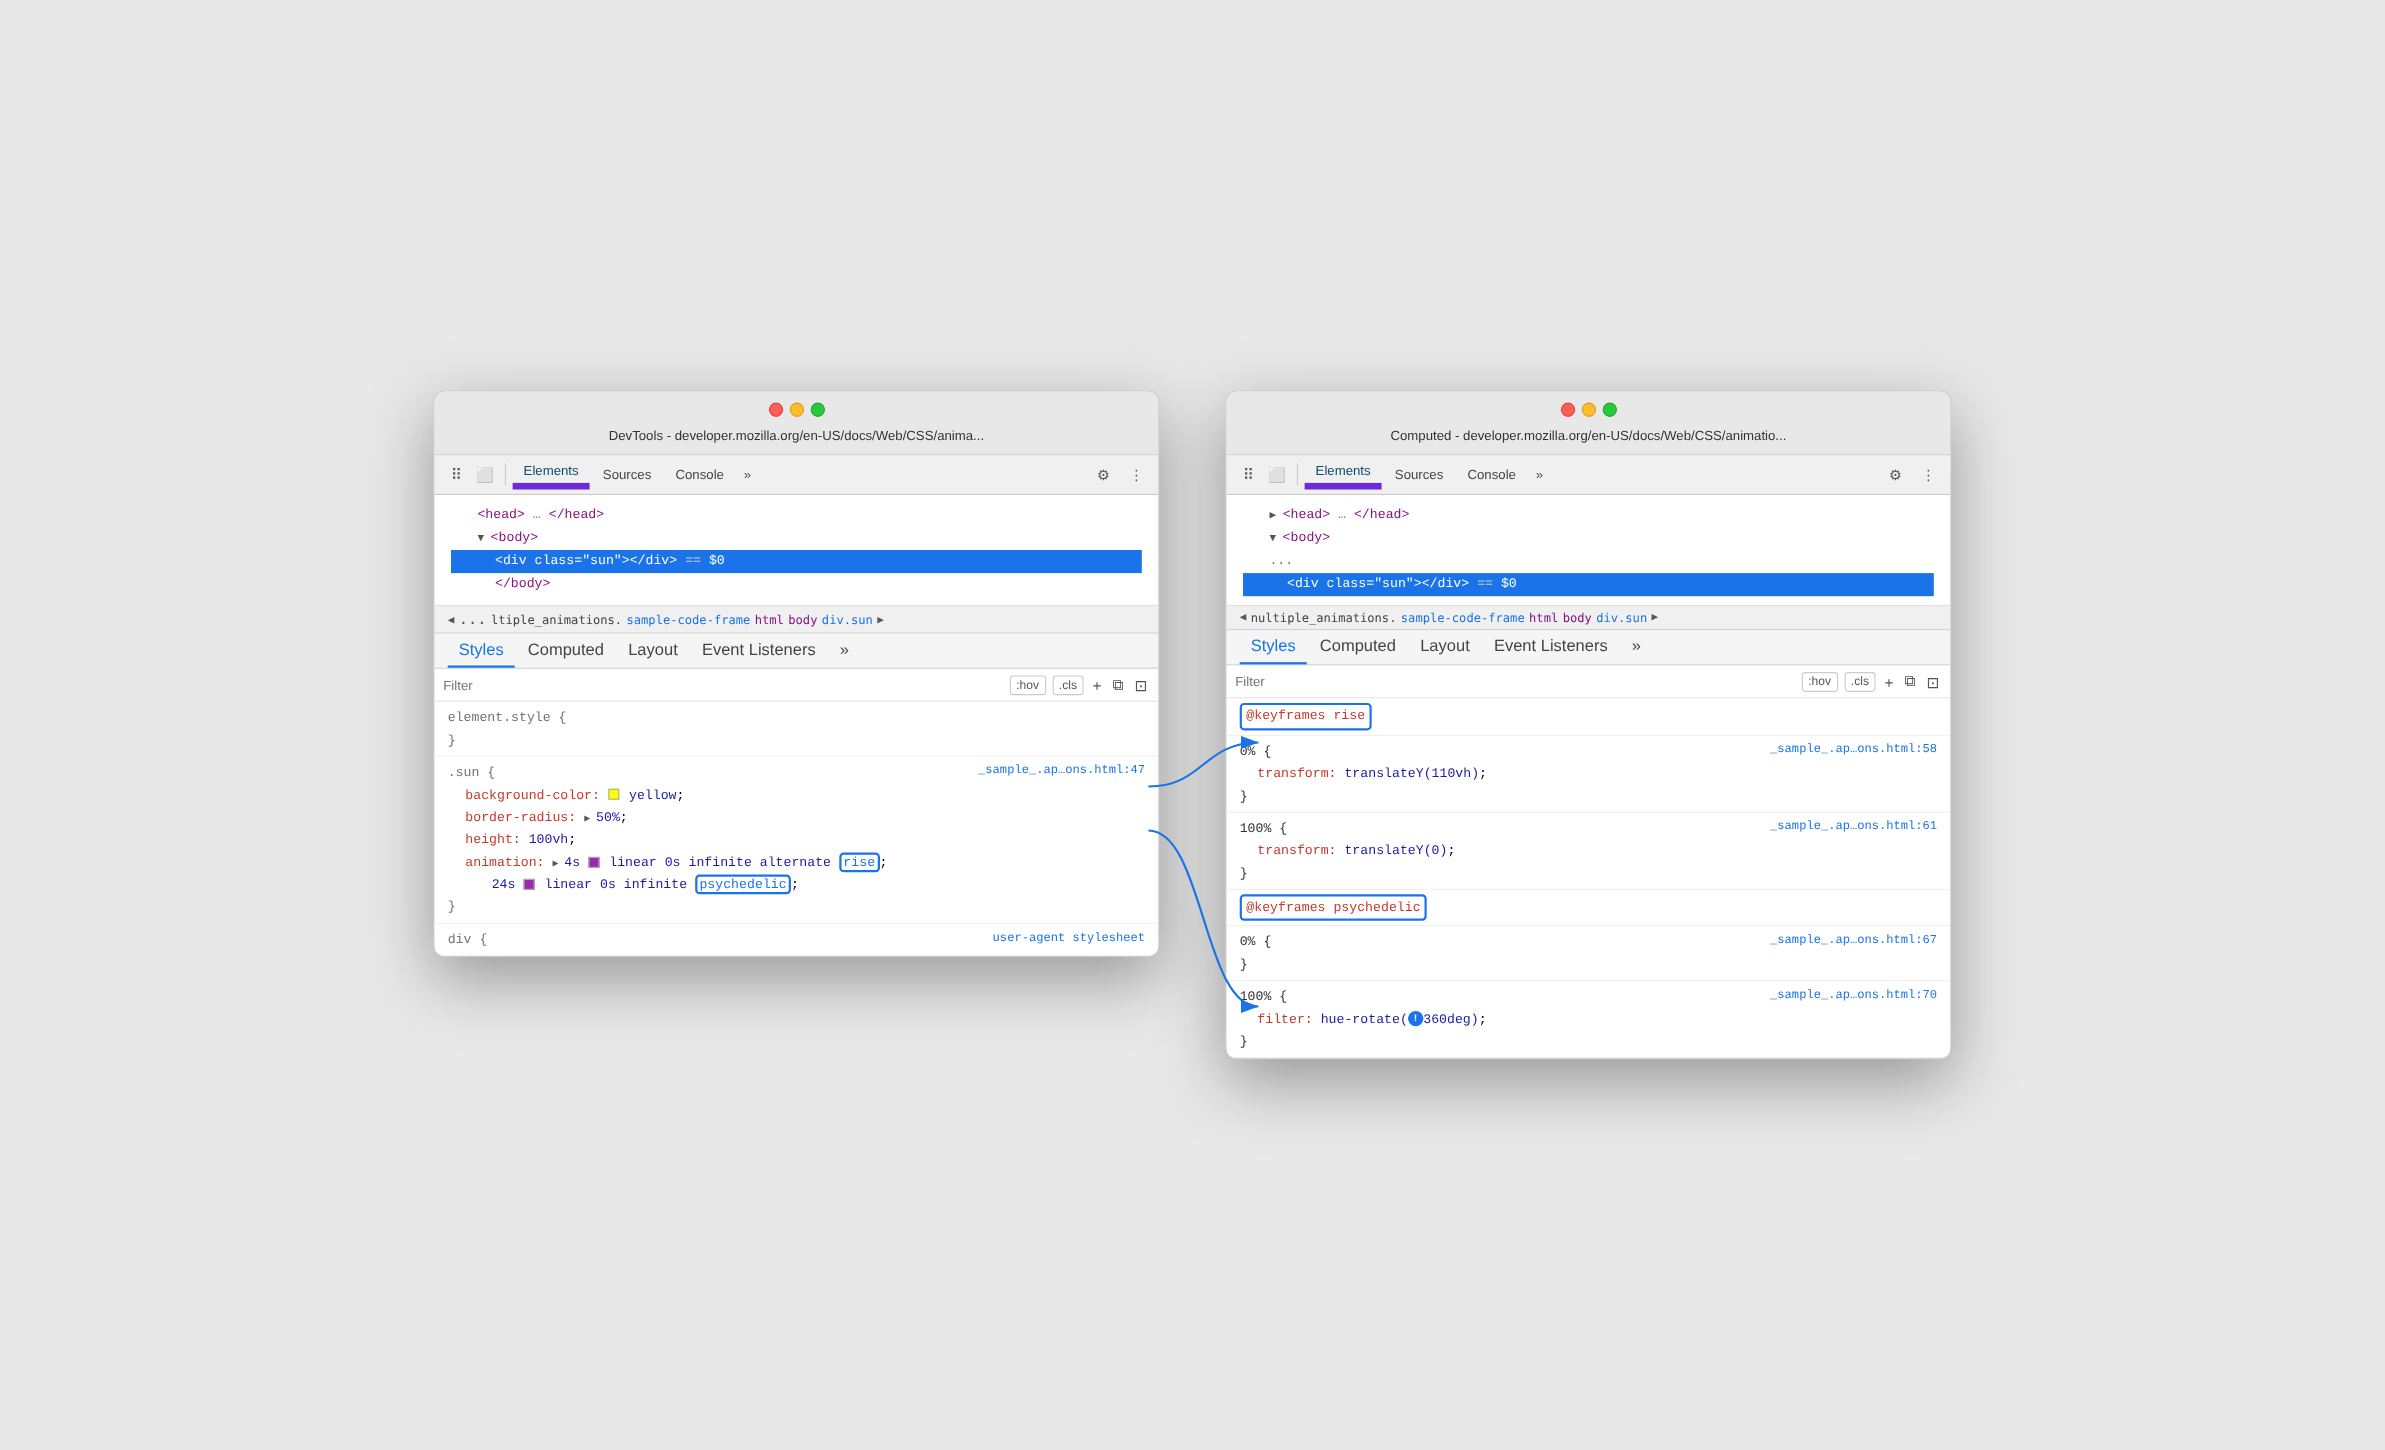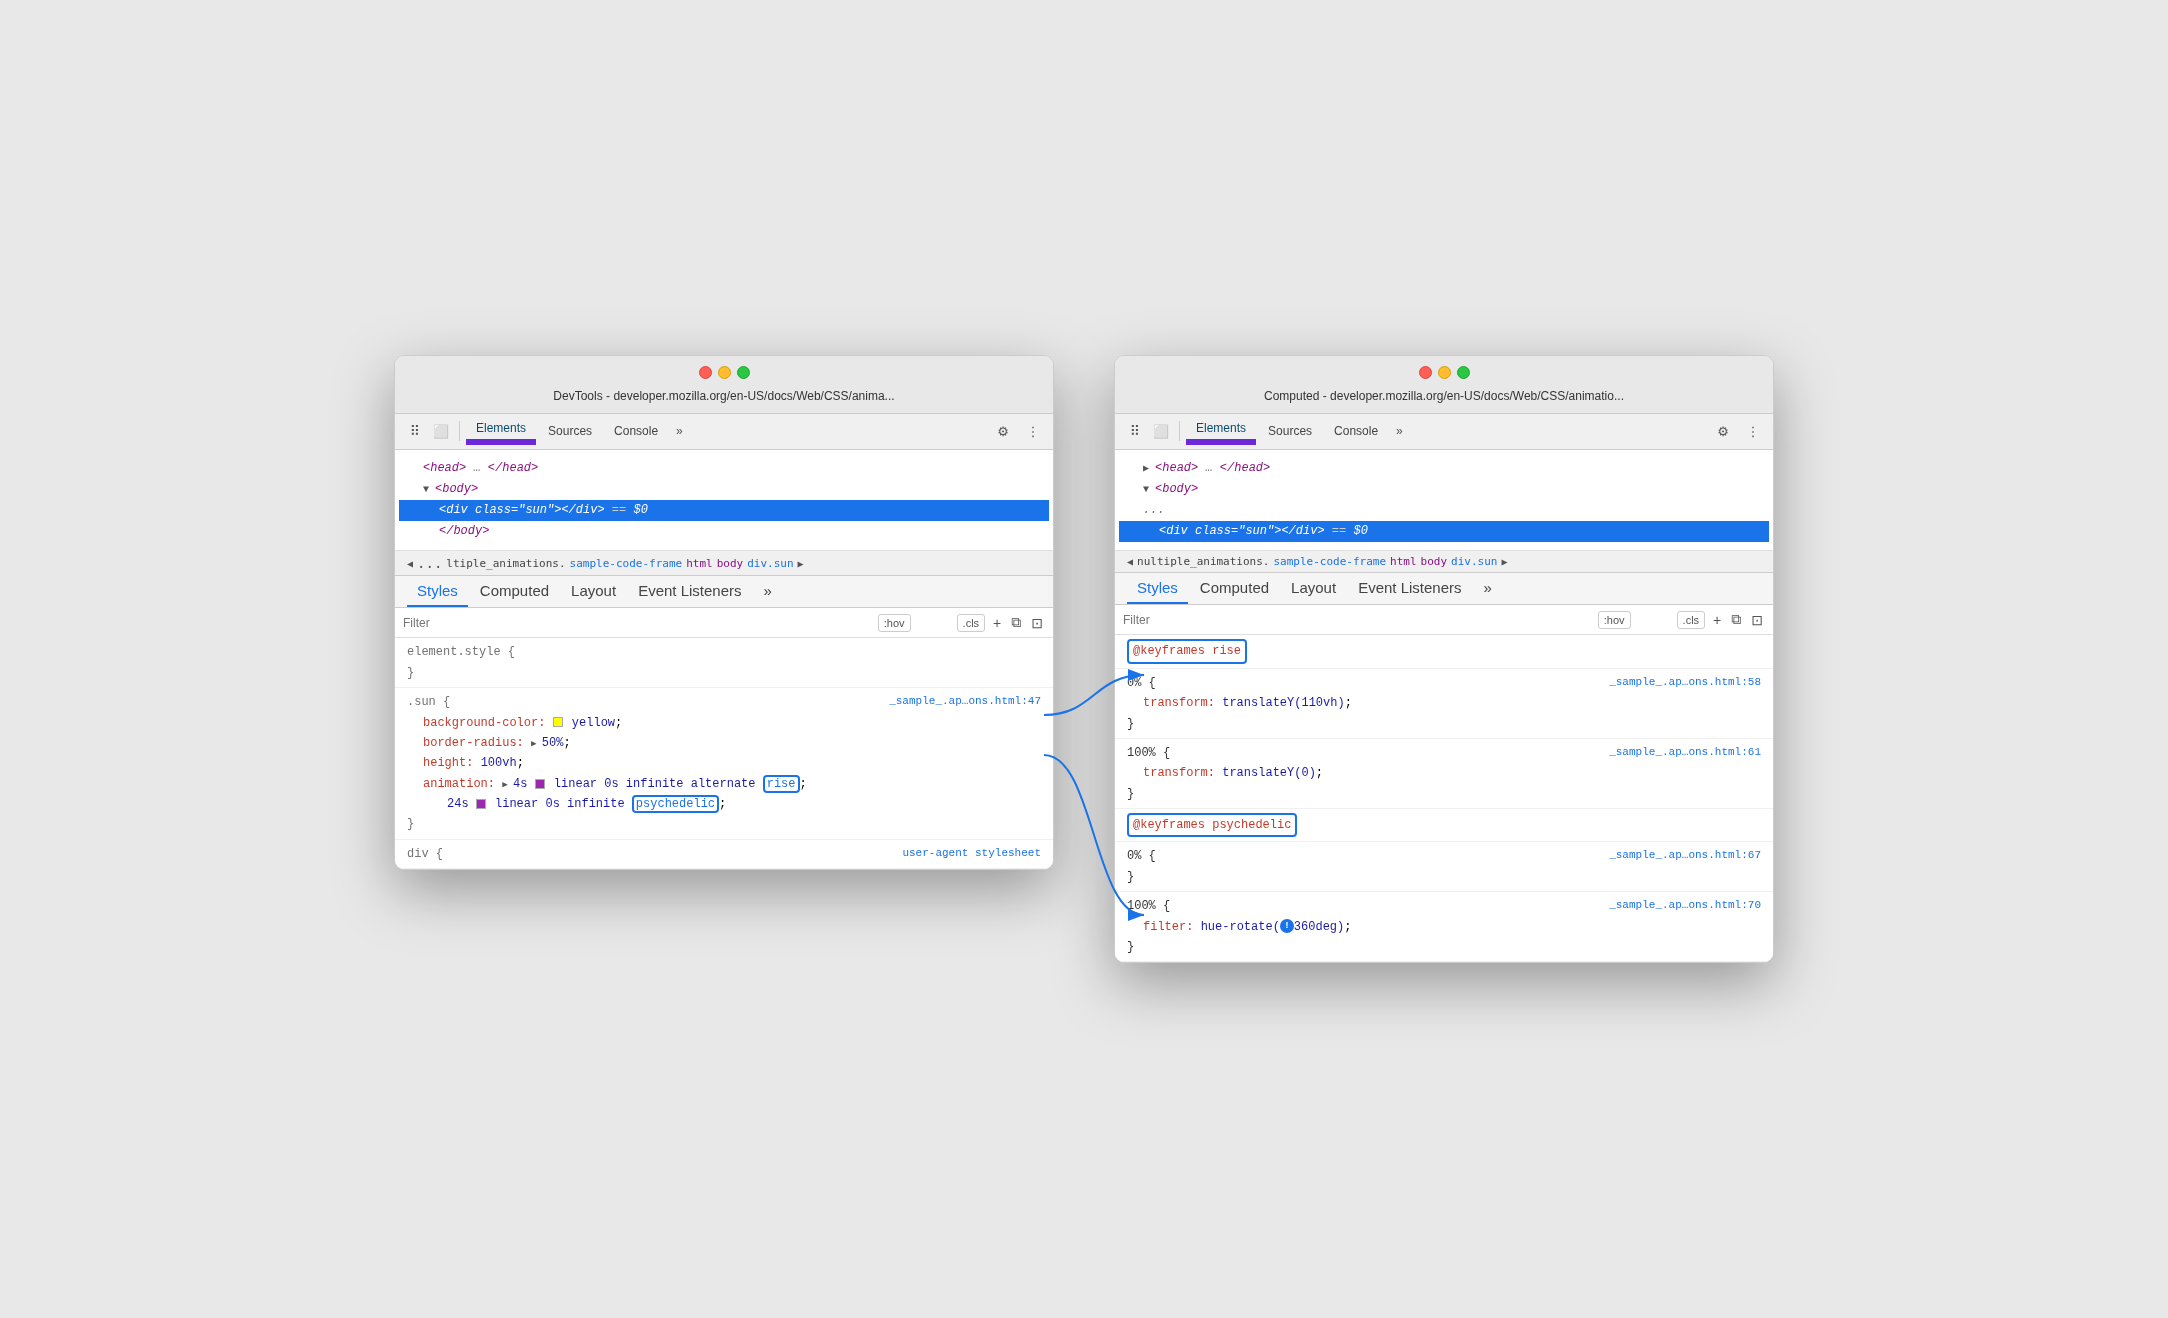--- a/index.html
+++ b/index.html
@@ -118,25 +118,24 @@
     .toolbar-right {
       margin-left: auto;
       display: flex;
       gap: 6px;
       align-items: center;
     }
 
     
     .html-tree {
       background: white;
-      padding: 8px 4px;
+      padding: 8px 15px;
       font-family: 'Menlo', 'Monaco', 'Courier New', monospace;
       font-size: 12px;
       border-bottom: 1px solid #e0e0e0;
-      font-style: italic;
     }
 
     .tree-line {
       padding: 1px 12px;
       white-space: nowrap;
       line-height: 1.6;
     }
 
     .tree-line.selected {
       background: #1a73e8;
@@ -214,21 +213,20 @@
     }
 
     .filter-btn {
       font-size: 11px;
       color: #555;
       padding: 2px 5px;
       border: 1px solid #ccc;
       border-radius: 3px;
       cursor: pointer;
       background: white;
-      margin-left: 40px;
     }
 
     .filter-icon {
       font-size: 14px;
       color: #555;
       cursor: pointer;
       padding: 2px;
     }
 
     

